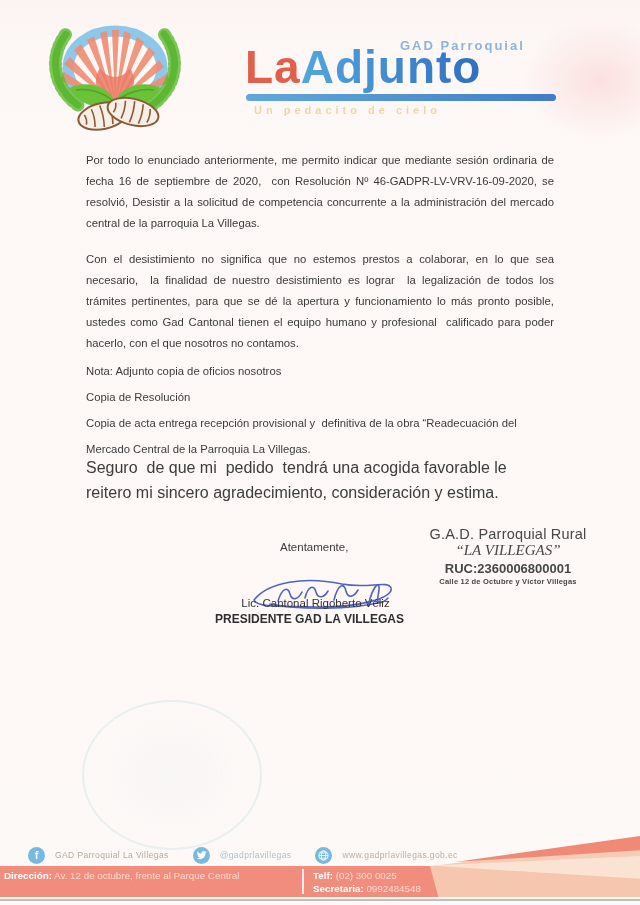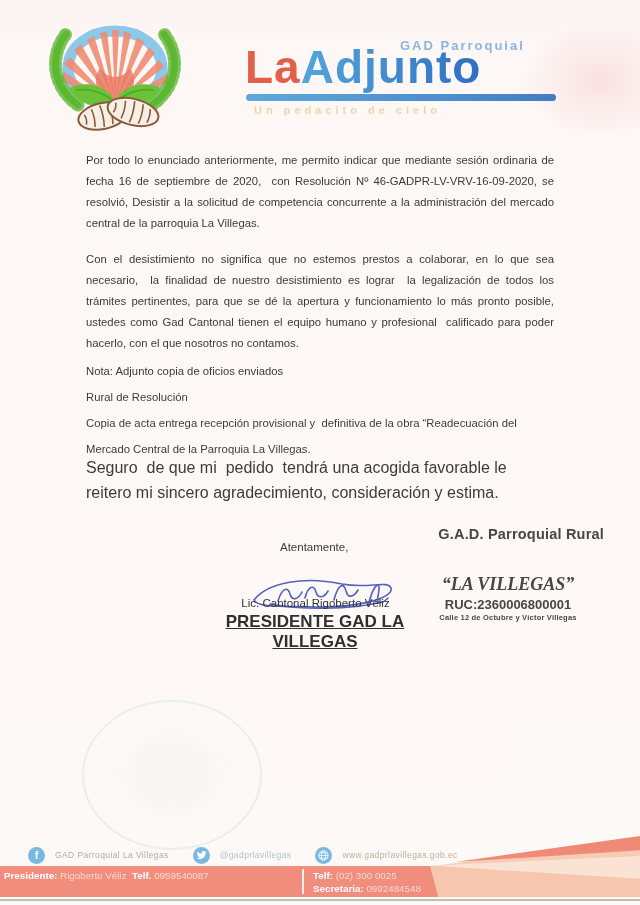--- a/index.html
+++ b/index.html
@@ -40,28 +40,28 @@
   .para {
     position:absolute; left:86px; width:468px;
     font-size:11.3px; line-height:21px; text-align:justify;
     white-space:pre-wrap; color:#3a3a3a;
   }
   .nota-line { position:absolute; left:86px; width:468px; font-size:11.3px; line-height:26px; white-space:pre-wrap; }
   .closing { position:absolute; left:86px; width:434px; font-size:16px; line-height:25px; white-space:pre-wrap; }
   .salutation { position:absolute; left:280px; top:541px; font-size:11.5px; }
   
   .stamp { position:absolute; left:412px; top:526px; width:192px; text-align:center; color:#474747; }
-  .stamp .l1 { font-size:14.5px; font-weight:bold; letter-spacing:.2px;text-align:right; }
-  .stamp .l2 { font-size:18px; font-weight:bold; font-style:italic; font-family:"Liberation Serif", serif;margin-top:32px; }
+  .stamp .l1 { font-size:14.5px; font-weight:normal; letter-spacing:.2px; }
+  .stamp .l2 { font-size:15px; font-weight:normal; font-style:italic; font-family:"Liberation Serif", serif; }
   .stamp .l3 { font-size:13px; font-weight:bold; margin-top:2px; }
   .stamp .l4 { font-size:7.5px; font-weight:bold; margin-top:1px; letter-spacing:.2px; }
   
   .sig-svg { position:absolute; left:250px; top:570px; width:150px; height:48px; }
   .sig-name { position:absolute; left:223px; top:597px; width:185px; text-align:center; font-size:11.5px; color:#343434; }
-  .sig-title { position:absolute; left:215px; top:612px; width:200px; text-align:center; font-size:17px; font-weight:bold; color:#2f2f2f;text-decoration:underline; }
+  .sig-title { position:absolute; left:215px; top:612px; width:200px; text-align:left; font-size:12px; font-weight:bold; color:#2f2f2f; }
   
   .watermark {
     position:absolute; left:82px; top:700px; width:180px; height:150px;
     border:2px solid rgba(140,200,205,.18); border-radius:50%;
     background:radial-gradient(ellipse at center, rgba(170,215,220,.07), rgba(170,215,220,0) 70%);
   }
   
   .social-row { position:absolute; left:28px; top:845px; height:20px; display:flex; align-items:center; gap:10px; }
   .soc-icon {
     width:17px; height:17px; border-radius:50%; background:#58aadd;
@@ -151,22 +151,22 @@
   <div class="wordmark">
     <div class="org-small">GAD Parroquial</div>
     <div class="brand"><span class="la">La</span><span class="villegas">Adjunto</span></div>
     <div class="brand-underline"></div>
     <div class="tagline">Un pedacito de cielo</div>
   </div>
 
   <div class="para" style="top:150px;">Por todo lo enunciado anteriormente, me permito indicar que mediante sesión ordinaria de fecha 16 de septiembre de 2020,  con Resolución Nº 46-GADPR-LV-VRV-16-09-2020, se resolvió, Desistir a la solicitud de competencia concurrente a la administración del mercado central de la parroquia La Villegas.</div>
   <div class="para" style="top:249px;">Con el desistimiento no significa que no estemos prestos a colaborar, en lo que sea necesario,  la finalidad de nuestro desistimiento es lograr  la legalización de todos los trámites pertinentes, para que se dé la apertura y funcionamiento lo más pronto posible, ustedes como Gad Cantonal tienen el equipo humano y profesional  calificado para poder hacerlo, con el que nosotros no contamos.</div>
 
-  <div class="nota-line" style="top:358px;">Nota: Adjunto copia de oficios enviados</div>
-  <div class="nota-line" style="top:384px;">Rural de Resolución</div>
+  <div class="nota-line" style="top:358px;">Nota: Adjunto copia de oficios nosotros</div>
+  <div class="nota-line" style="top:384px;">Copia de Resolución</div>
   <div class="nota-line" style="top:410px;">Copia de acta entrega recepción provisional y  definitiva de la obra “Readecuación del Mercado Central de la Parroquia La Villegas.</div>
 
   <div class="closing" style="top:455px;">Seguro  de que mi  pedido  tendrá una acogida favorable le reitero mi sincero agradecimiento, consideración y estima.</div>
 
   <div class="salutation">Atentamente,</div>
 
   <div class="stamp">
     <div class="l1">G.A.D. Parroquial Rural</div>
     <div class="l2">“LA VILLEGAS”</div>
     <div class="l3">RUC:2360006800001</div>
@@ -206,21 +206,21 @@
     </div>
     <span class="soc-label web">www.gadprlavillegas.gob.ec</span>
   </div>
 
   <div class="pinkbar"></div>
   <div class="ribbon rib1"></div>
   <div class="ribbon rib2"></div>
   <div class="ribbon rib3"></div>
 
   <div class="bar-col-left">
-    <div class="bar-line"><b>Presidente:</b> <span class="val">Rigoberto Véliz</span>&nbsp;&nbsp;<b>Telf.</b> <span class="val">0959540087</span></div>
+    <div class="bar-line"><b>Dirección:</b> <span class="val">Av. 12 de octubre, frente al Parque Central</span></div>
   </div>
   <div class="bar-divider"></div>
   <div class="bar-col-right">
     <div class="bar-line"><b>Telf:</b> <span class="val">(02) 300 0025</span></div>
     <div class="bar-line"><b>Secretaria:</b> <span class="val">0992484548</span></div>
   </div>
 
   <div class="scan-line"></div>
 </div>
 

